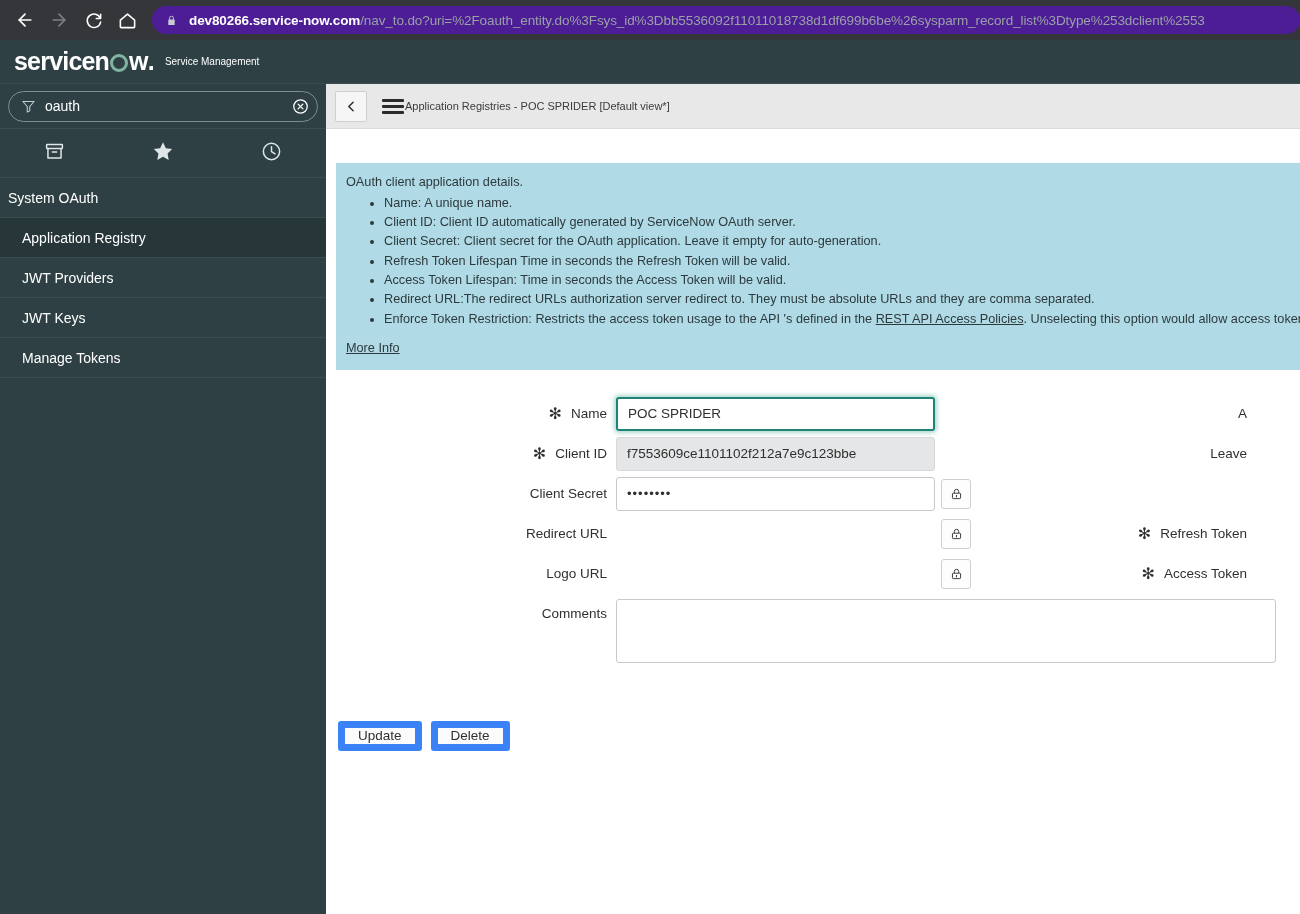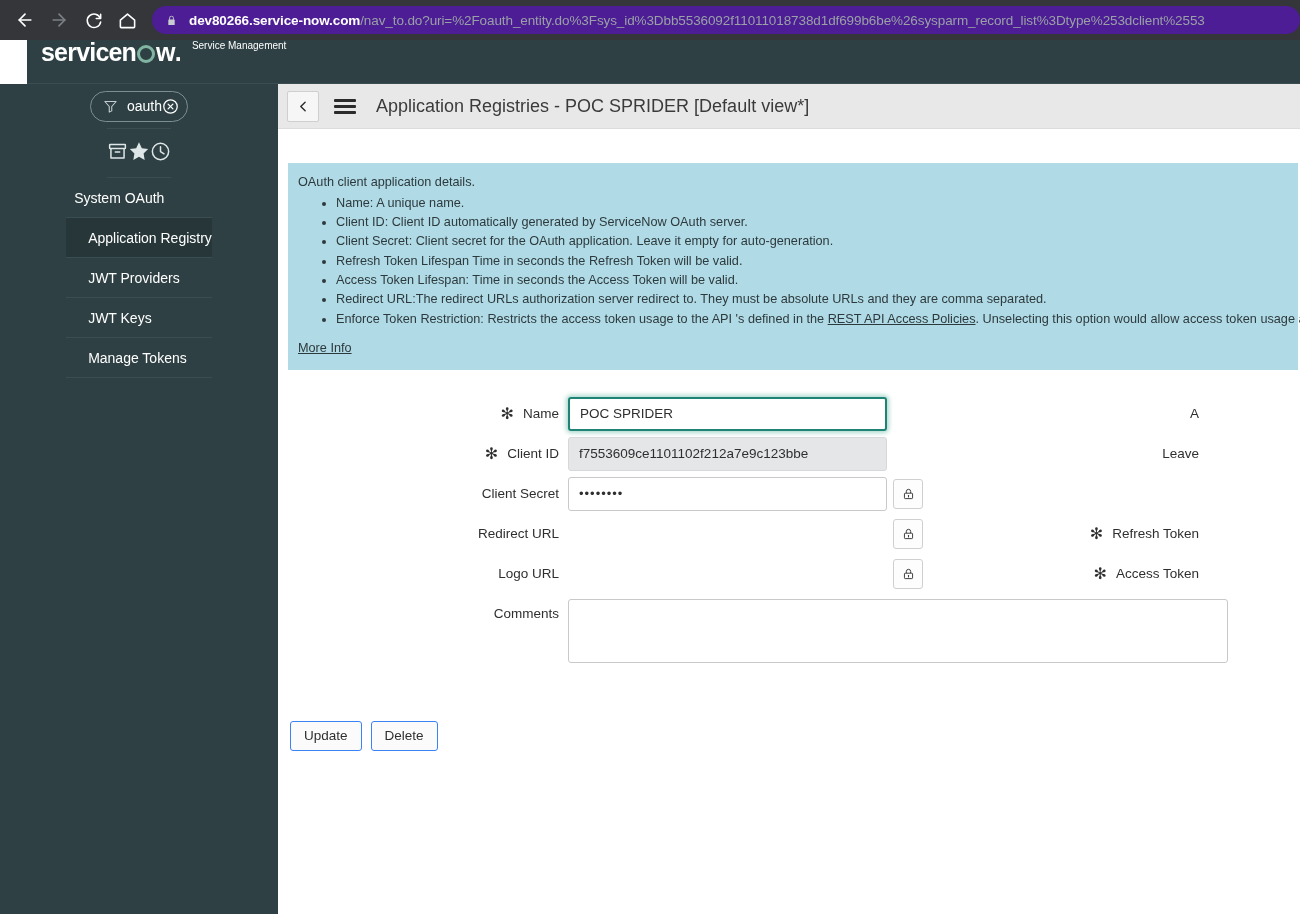--- a/index.html
+++ b/index.html
@@ -49,23 +49,23 @@
     overflow: visible;
     letter-spacing: -0.1px;
   }
   .url-host { color: #ffffff; font-weight: bold; }
 
   
   .sn-banner {
     height: 44px;
     background: #2e4044;
     display: flex;
+    align-items: center;
     padding-left: 14px;
     border-bottom: 1px solid #3a4e52;
-    margin-left: 27px;
   }
   .sn-logo {
     font-size: 25px;
     font-weight: bold;
     color: #ffffff;
     letter-spacing: -0.8px;
     line-height: 1;
     display: flex;
     align-items: baseline;
   }
@@ -91,27 +91,26 @@
 
   
   .app-body {
     display: flex;
     height: 830px;
     background: #ffffff;
   }
 
   
   .sidebar {
-    width: 278px;
+    width: 326px;
     flex: none;
     background: #2e4044;
     display: flex;
     flex-direction: column;
     overflow: hidden;
-    align-items: center;
   }
   .filter-row {
     height: 44px;
     display: flex;
     align-items: center;
     padding: 0 8px;
     flex: none;
   }
   .filter-box {
     flex: 1;
@@ -208,22 +207,22 @@
     justify-content: space-between;
     height: 15px;
   }
   .hamburger span {
     display: block;
     height: 3px;
     background: #2b2b2b;
     border-radius: 1px;
   }
   .breadcrumb-title {
-    margin-left: 20px;
-    font-size: 18px;
+    margin-left: 1px;
+    font-size: 11px;
     color: #3b3b3b;
     white-space: nowrap;
   }
 
   .form-scroll {
     flex: 1;
     overflow: hidden;
     position: relative;
   }
 
@@ -356,21 +355,21 @@
 
   .button-bar {
     display: flex;
     gap: 9px;
     padding: 27px 0 0 12px;
   }
   .form-btn {
     height: 30px;
     min-width: 59px;
     padding: 0 13px;
-    border: 1px solid #3b82f6;
+    border: 7px solid #3b82f6;
     border-radius: 3px;
     background: #fbfbfb;
     font-size: 13.5px;
     color: #2f2f2f;
     display: flex;
     align-items: center;
     justify-content: center;
     font-family: "Liberation Sans", sans-serif;
   }
 </style>

